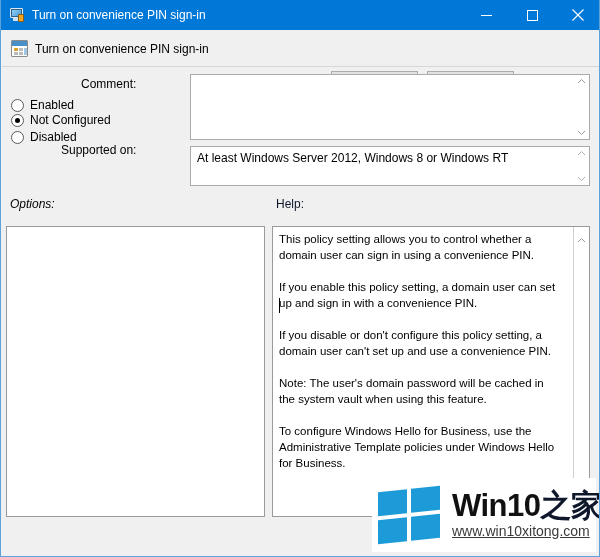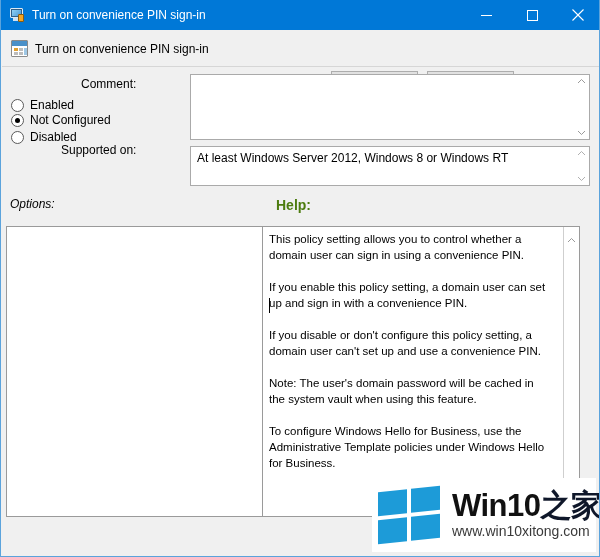--- a/index.html
+++ b/index.html
@@ -194,32 +194,32 @@
     display: flex;
     flex-direction: column;
     justify-content: space-between;
     align-items: center;
     padding: 3px 0;
   }
   .scroll-arrow { width: 9px; height: 7px; }
 
   
   #label-options { position: absolute; left: 9px; top: 197px; font-size: 12px; color: #000000; font-style: italic; }
-  #label-help { position: absolute; left: 275px; top: 197px; font-size: 14px; color: #4d7c0f; font-weight: bold; }
+  #label-help { position: absolute; left: 275px; top: 197px; font-size: 12px; color: #0f172a; }
 
   #options-panel {
     position: absolute;
     left: 5px; top: 226px;
     width: 259px; height: 291px;
     background: #ffffff;
     border: 1px solid #9a9a9a;
   }
   #help-panel {
     position: absolute;
-    left: 261px; top: 226px;
+    left: 271px; top: 226px;
     width: 318px; height: 291px;
     background: #ffffff;
     border: 1px solid #9a9a9a;
     overflow: hidden;
   }
   #help-text {
     position: absolute;
     left: 6px; top: 4px;
     width: 283px;
     font-size: 11.5px;
@@ -272,20 +272,21 @@
     white-space: nowrap;
     color: #111111;
     letter-spacing: -0.5px;
   }
   #wm-line1 .cn { color: #0f172a; font-weight: bold; margin-top: 14px; }
   #wm-line2 {
     font-size: 14px;
     color: #3a3a3a;
     line-height: 18px;
     white-space: nowrap;
+    text-decoration: underline;
   }
 </style>
 </head>
 <body>
 
 <div id="window">
 
   <div id="titlebar">
     <div id="titlebar-icon">
       <div class="mon"></div>

